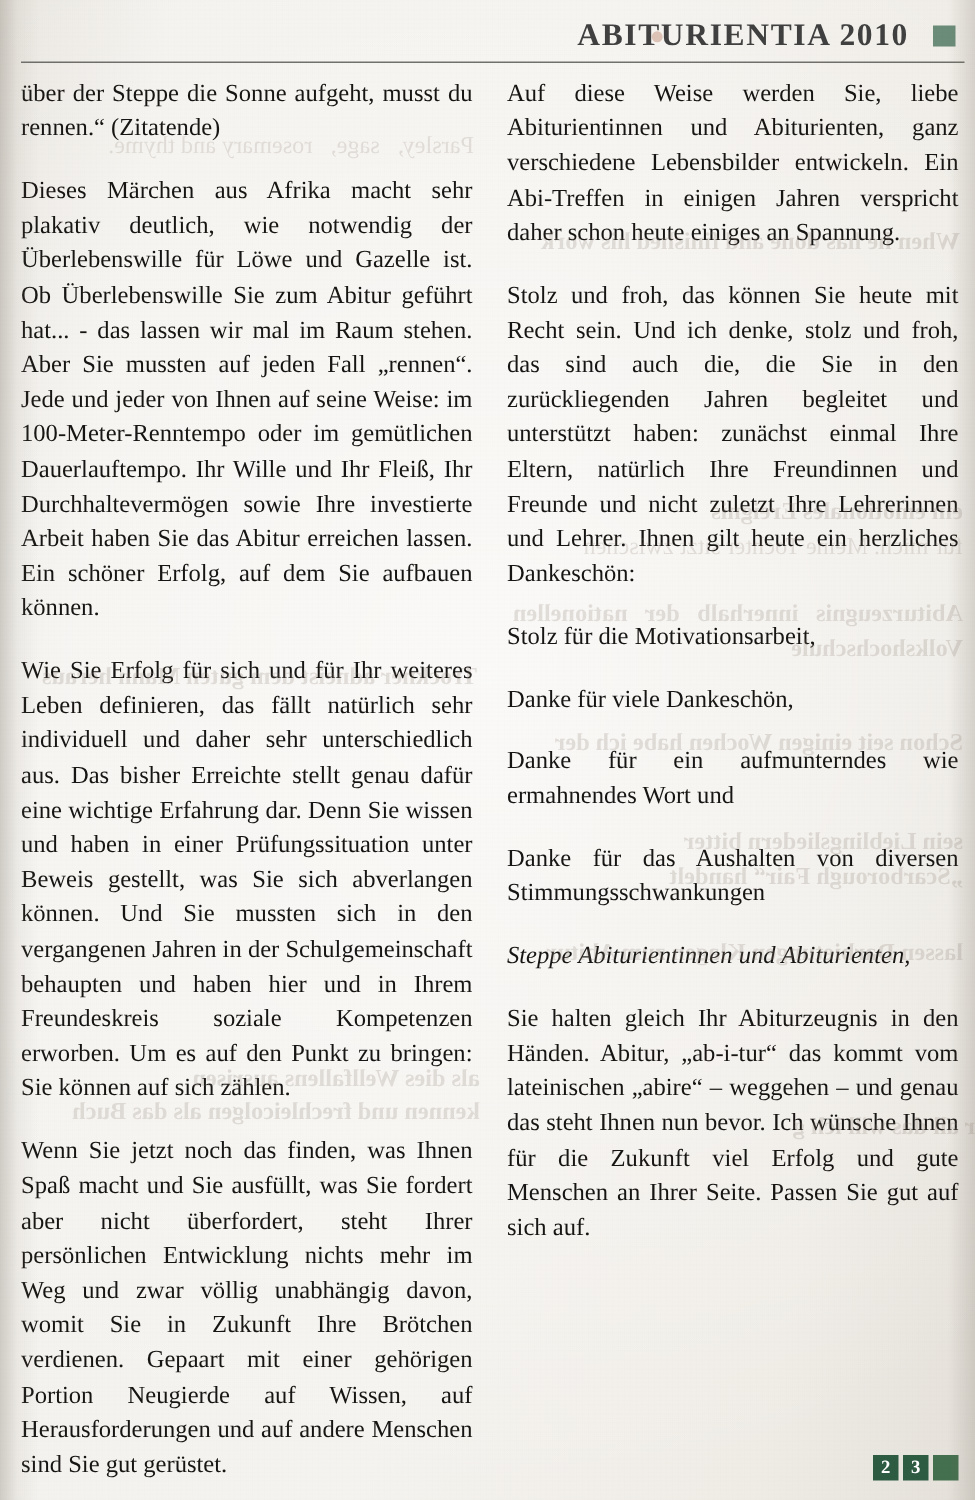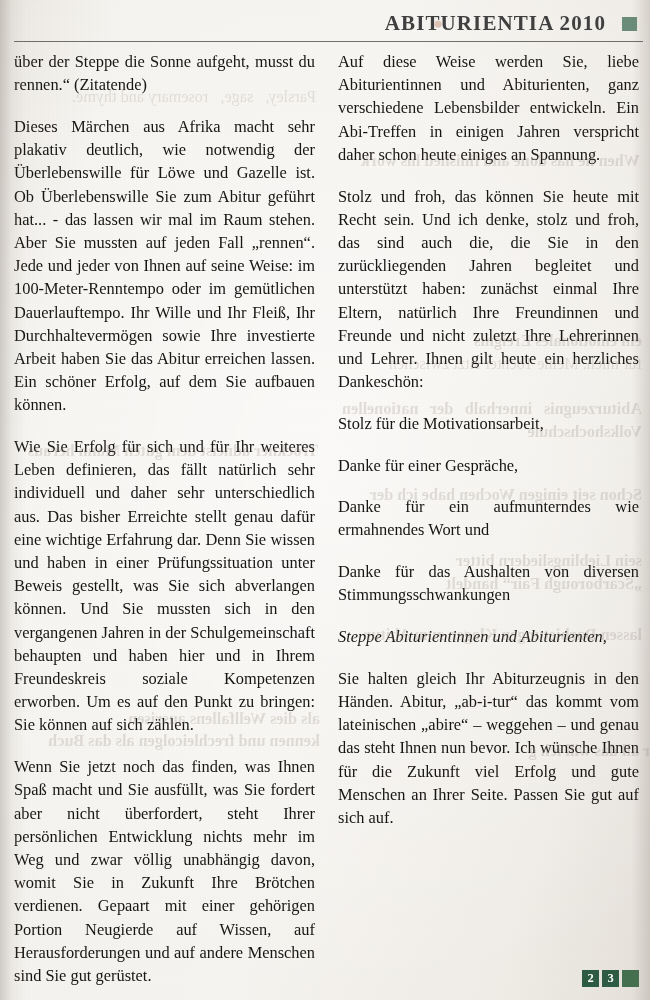--- a/index.html
+++ b/index.html
@@ -187,21 +187,21 @@
     <div class="bleed bold" style="top:348px;left:4px;">Abiturzeugnis innerhalb der nationellen Volkshochschule</div>
     <div class="bleed bold" style="top:434px;left:4px;">Schon seit einigen Wochen habe ich der</div>
     <div class="bleed bold" style="top:500px;left:4px;">sein Lieblingsliedern bitter</div>
     <div class="bleed bold" style="top:523px;left:4px;">„Scarborough Fair“ handelt</div>
     <div class="bleed bold" style="top:574px;left:4px;">lassen Darbietungen Klagen zum Abitur</div>
     <div class="bleed bold" style="top:690px;left:40px;">Über all das will ich g</div>
 
     <p>Auf diese Weise werden Sie, liebe Abiturientinnen und Abiturienten, ganz verschiedene Lebensbilder entwickeln. Ein Abi-Treffen in einigen Jahren verspricht daher schon heute einiges an Spannung.</p>
     <p>Stolz und froh, das können Sie heute mit Recht sein. Und ich denke, stolz und froh, das sind auch die, die Sie in den zurückliegenden Jahren begleitet und unterstützt haben: zunächst einmal Ihre Eltern, natürlich Ihre Freundinnen und Freunde und nicht zuletzt Ihre Lehrerinnen und Lehrer. Ihnen gilt heute ein herzliches Dankeschön:</p>
     <p>Stolz für die Motivationsarbeit,</p>
-    <p>Danke für einer Gespräche,</p>
+    <p>Danke für viele Dankeschön,</p>
     <p>Danke für ein aufmunterndes wie ermahnendes Wort und</p>
     <p>Danke für das Aushalten von diversen Stimmungsschwankungen</p>
     <p class="italic">Steppe Abiturientinnen und Abiturienten,</p>
     <p>Sie halten gleich Ihr Abiturzeugnis in den Händen. Abitur, „ab-i-tur“ das kommt vom lateinischen „abire“ – weggehen – und genau das steht Ihnen nun bevor. Ich wünsche Ihnen für die Zukunft viel Erfolg und gute Menschen an Ihrer Seite. Passen Sie gut auf sich auf.</p>
   </div>
 
 </div>
 
 <div id="footer">
   <span class="pagebox">2</span>

